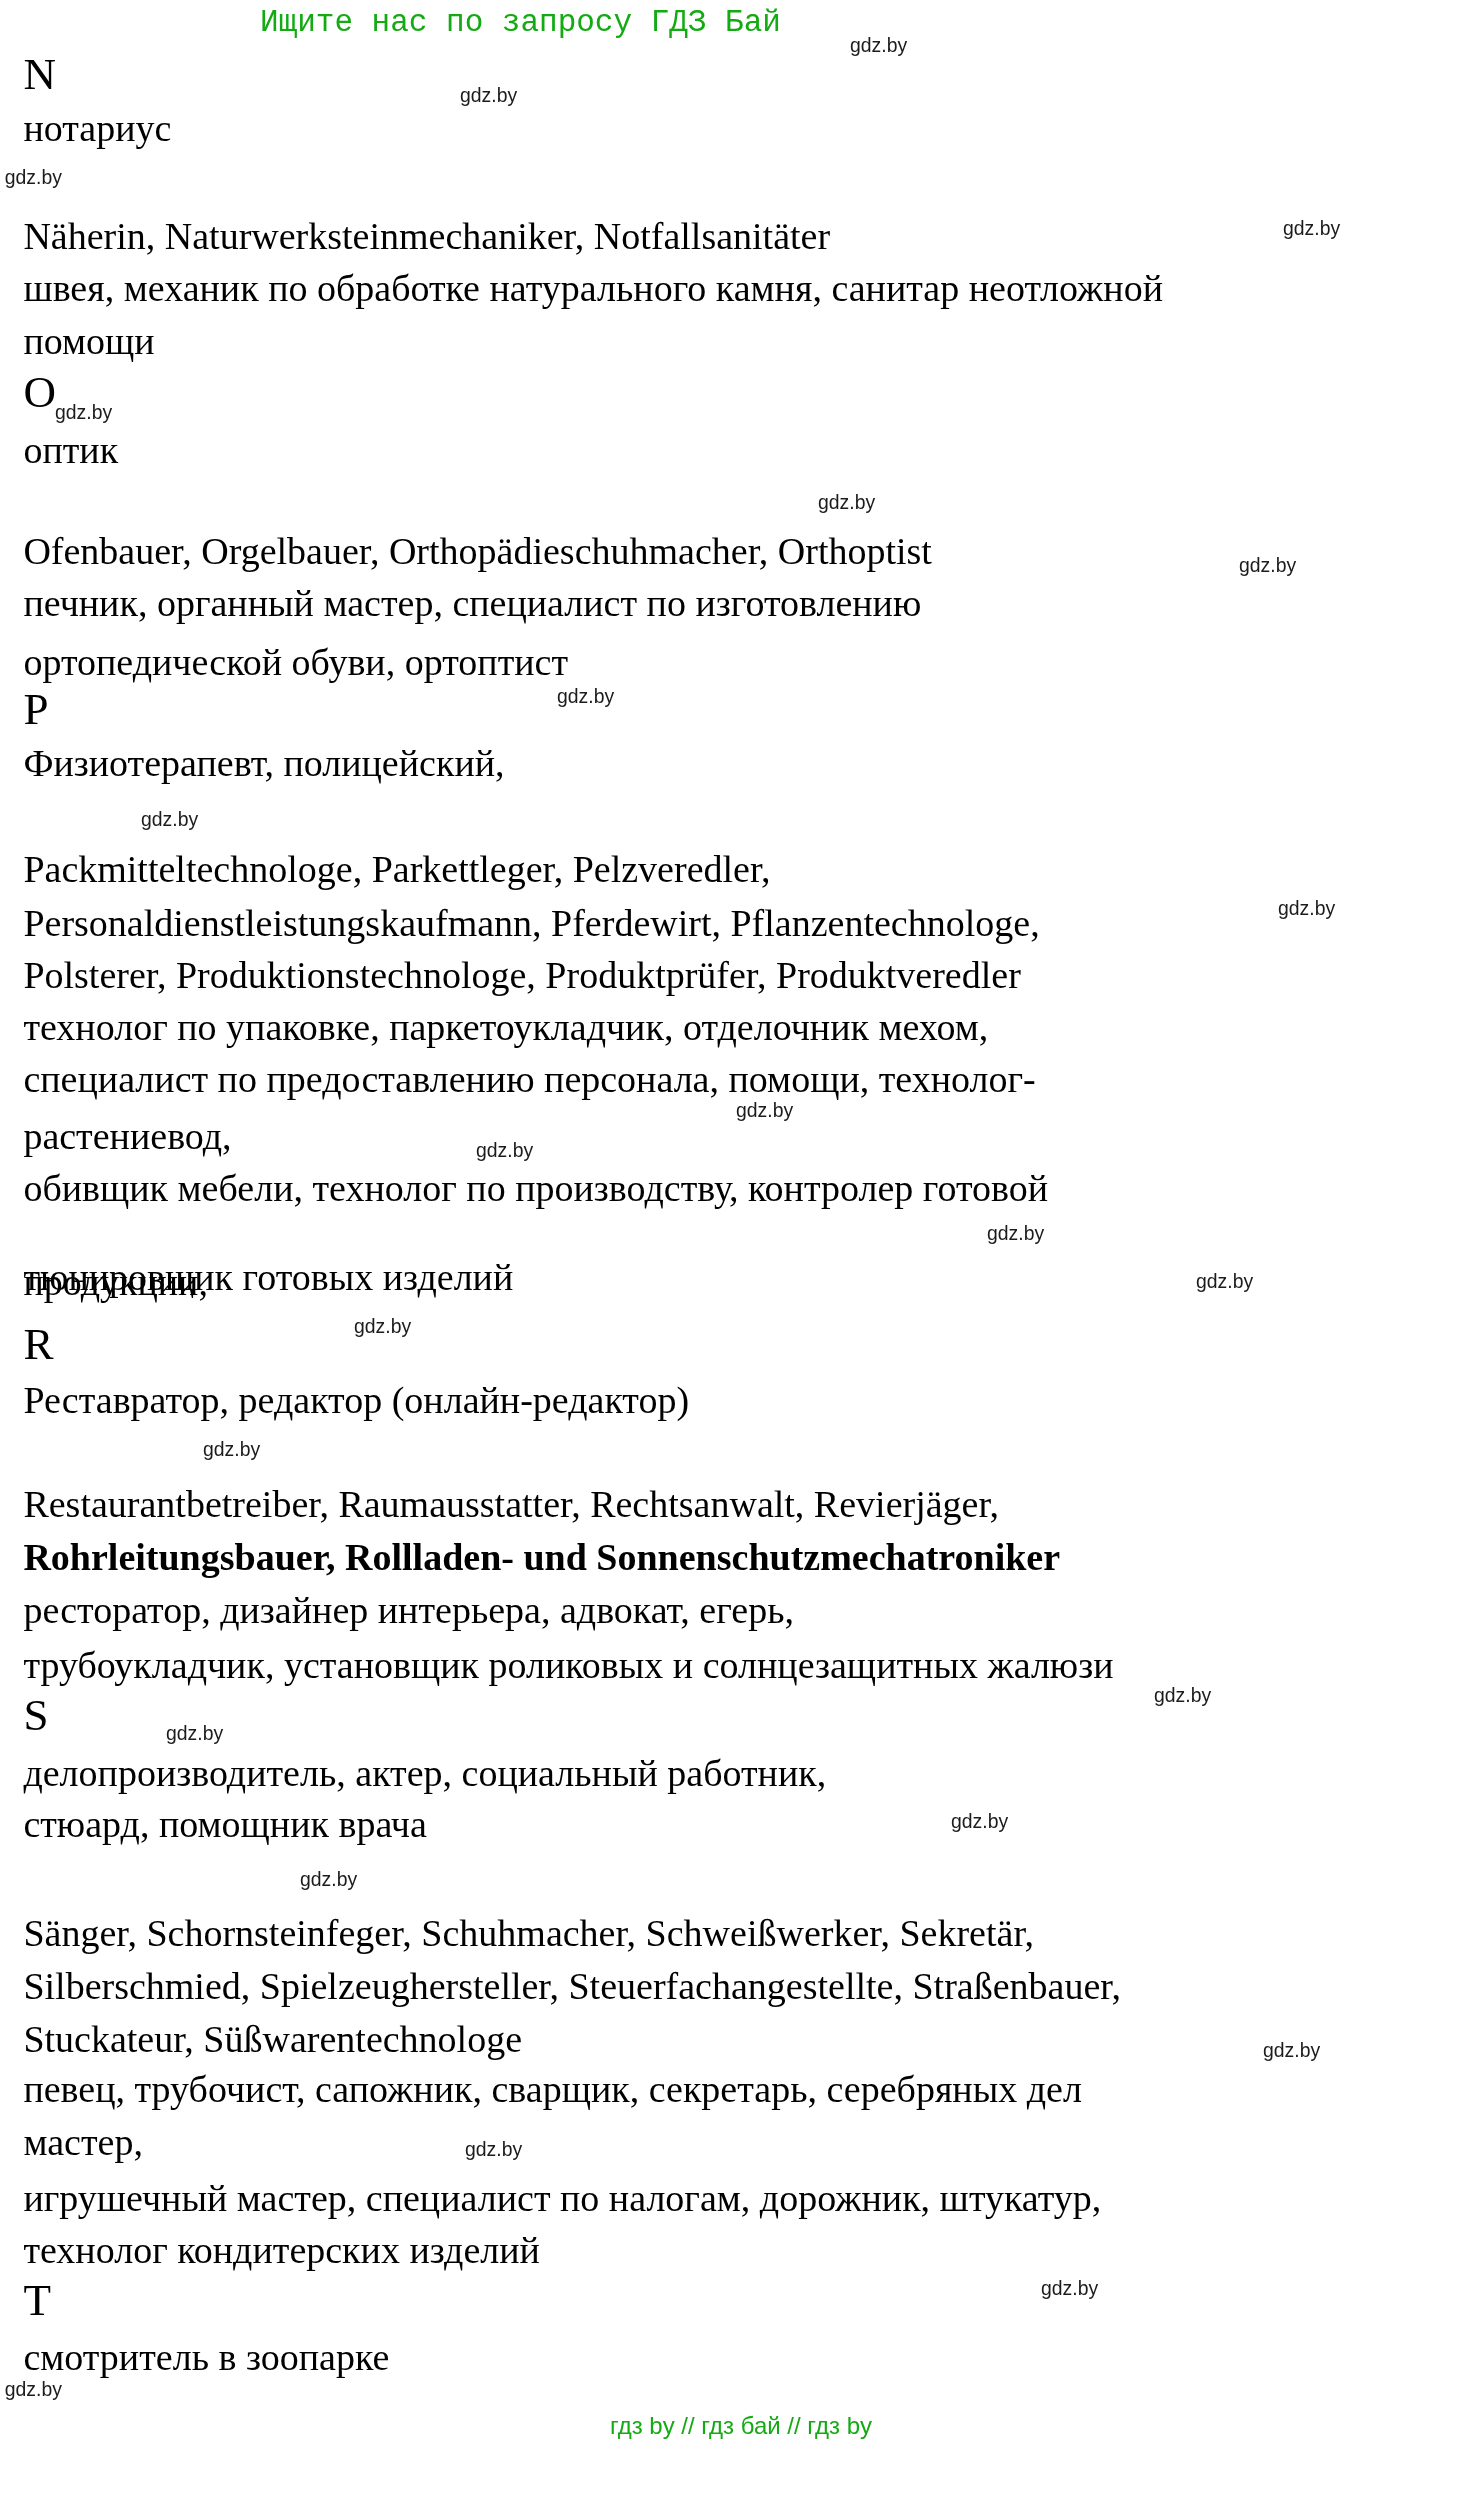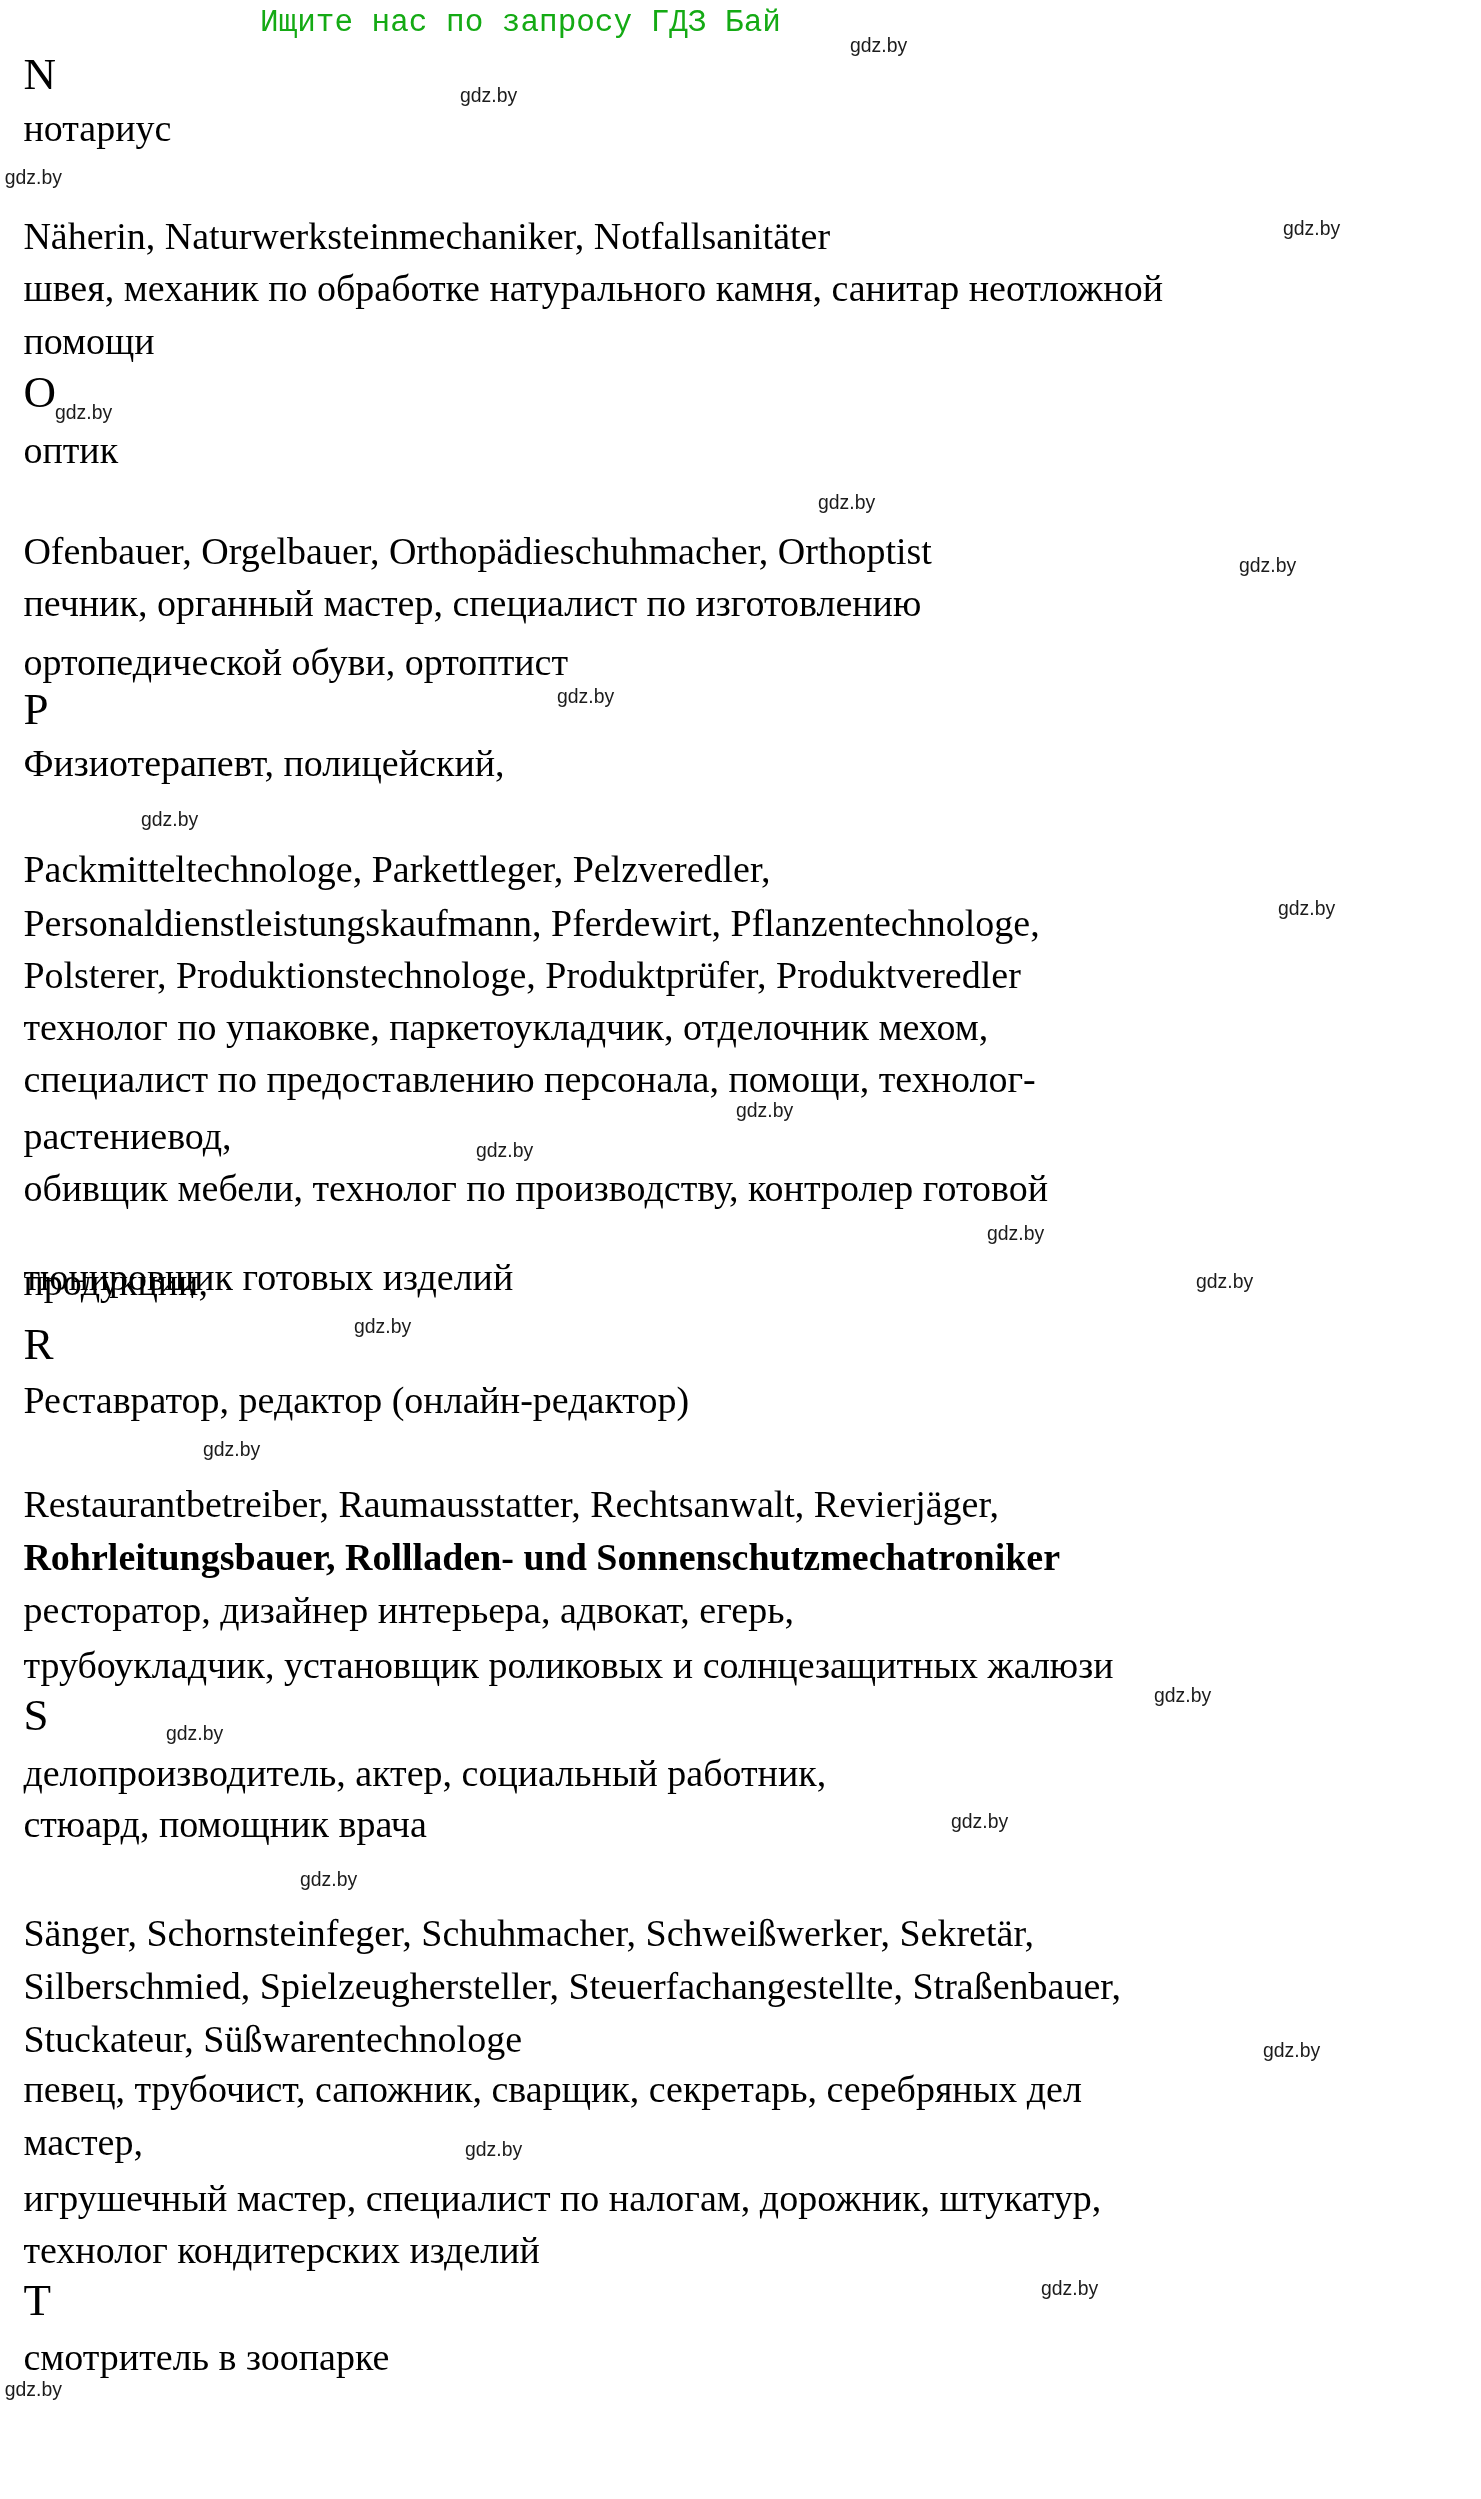--- a/index.html
+++ b/index.html
@@ -124,14 +124,15 @@
       <div class="wm" style="left: 1154px; top: 1684px;">gdz.by</div>
       <div class="wm" style="left: 166px; top: 1722px;">gdz.by</div>
       <div class="wm" style="left: 951px; top: 1810px;">gdz.by</div>
       <div class="wm" style="left: 300px; top: 1868px;">gdz.by</div>
       <div class="wm" style="left: 1263px; top: 2039px;">gdz.by</div>
       <div class="wm" style="left: 465px; top: 2138px;">gdz.by</div>
       <div class="wm" style="left: 1041px; top: 2277px;">gdz.by</div>
       <div class="wm" style="left: 4.8px; top: 2378px;">gdz.by</div>
     </div>
 
+  <div class="footer-notice">гдз by // гдз бай // гдз by</div>
 </div>
 
 
 </body></html>

